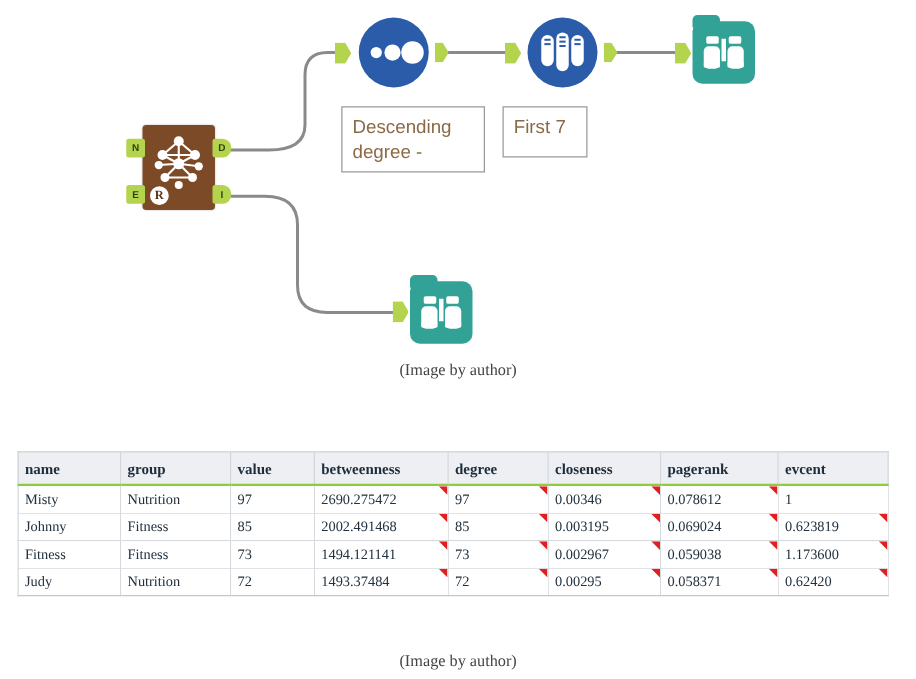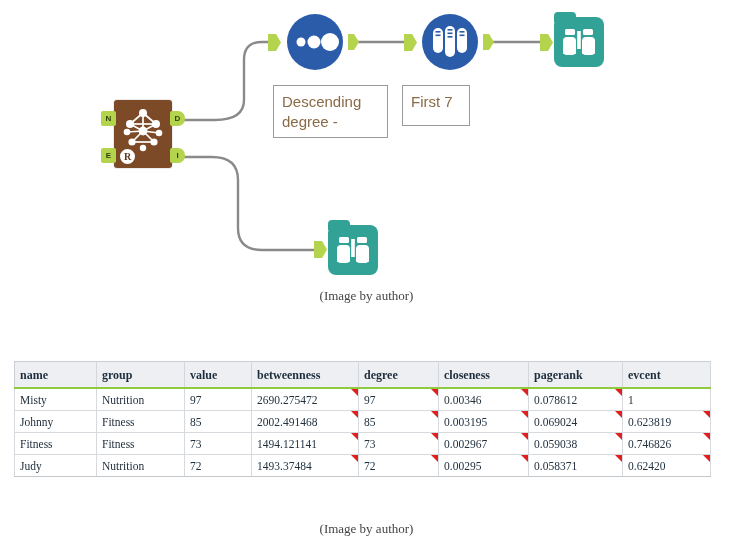--- a/index.html
+++ b/index.html
@@ -364,21 +364,21 @@
         <td class="marked">0.623819</td>
       </tr>
       <tr>
         <td>Fitness</td>
         <td>Fitness</td>
         <td>73</td>
         <td class="marked">1494.121141</td>
         <td class="marked">73</td>
         <td class="marked">0.002967</td>
         <td class="marked">0.059038</td>
-        <td class="marked">0.746826</td>
+        <td class="marked">1.173600</td>
       </tr>
       <tr>
         <td>Judy</td>
         <td>Nutrition</td>
         <td>72</td>
         <td class="marked">1493.37484</td>
         <td class="marked">72</td>
         <td class="marked">0.00295</td>
         <td class="marked">0.058371</td>
         <td class="marked">0.62420</td>

